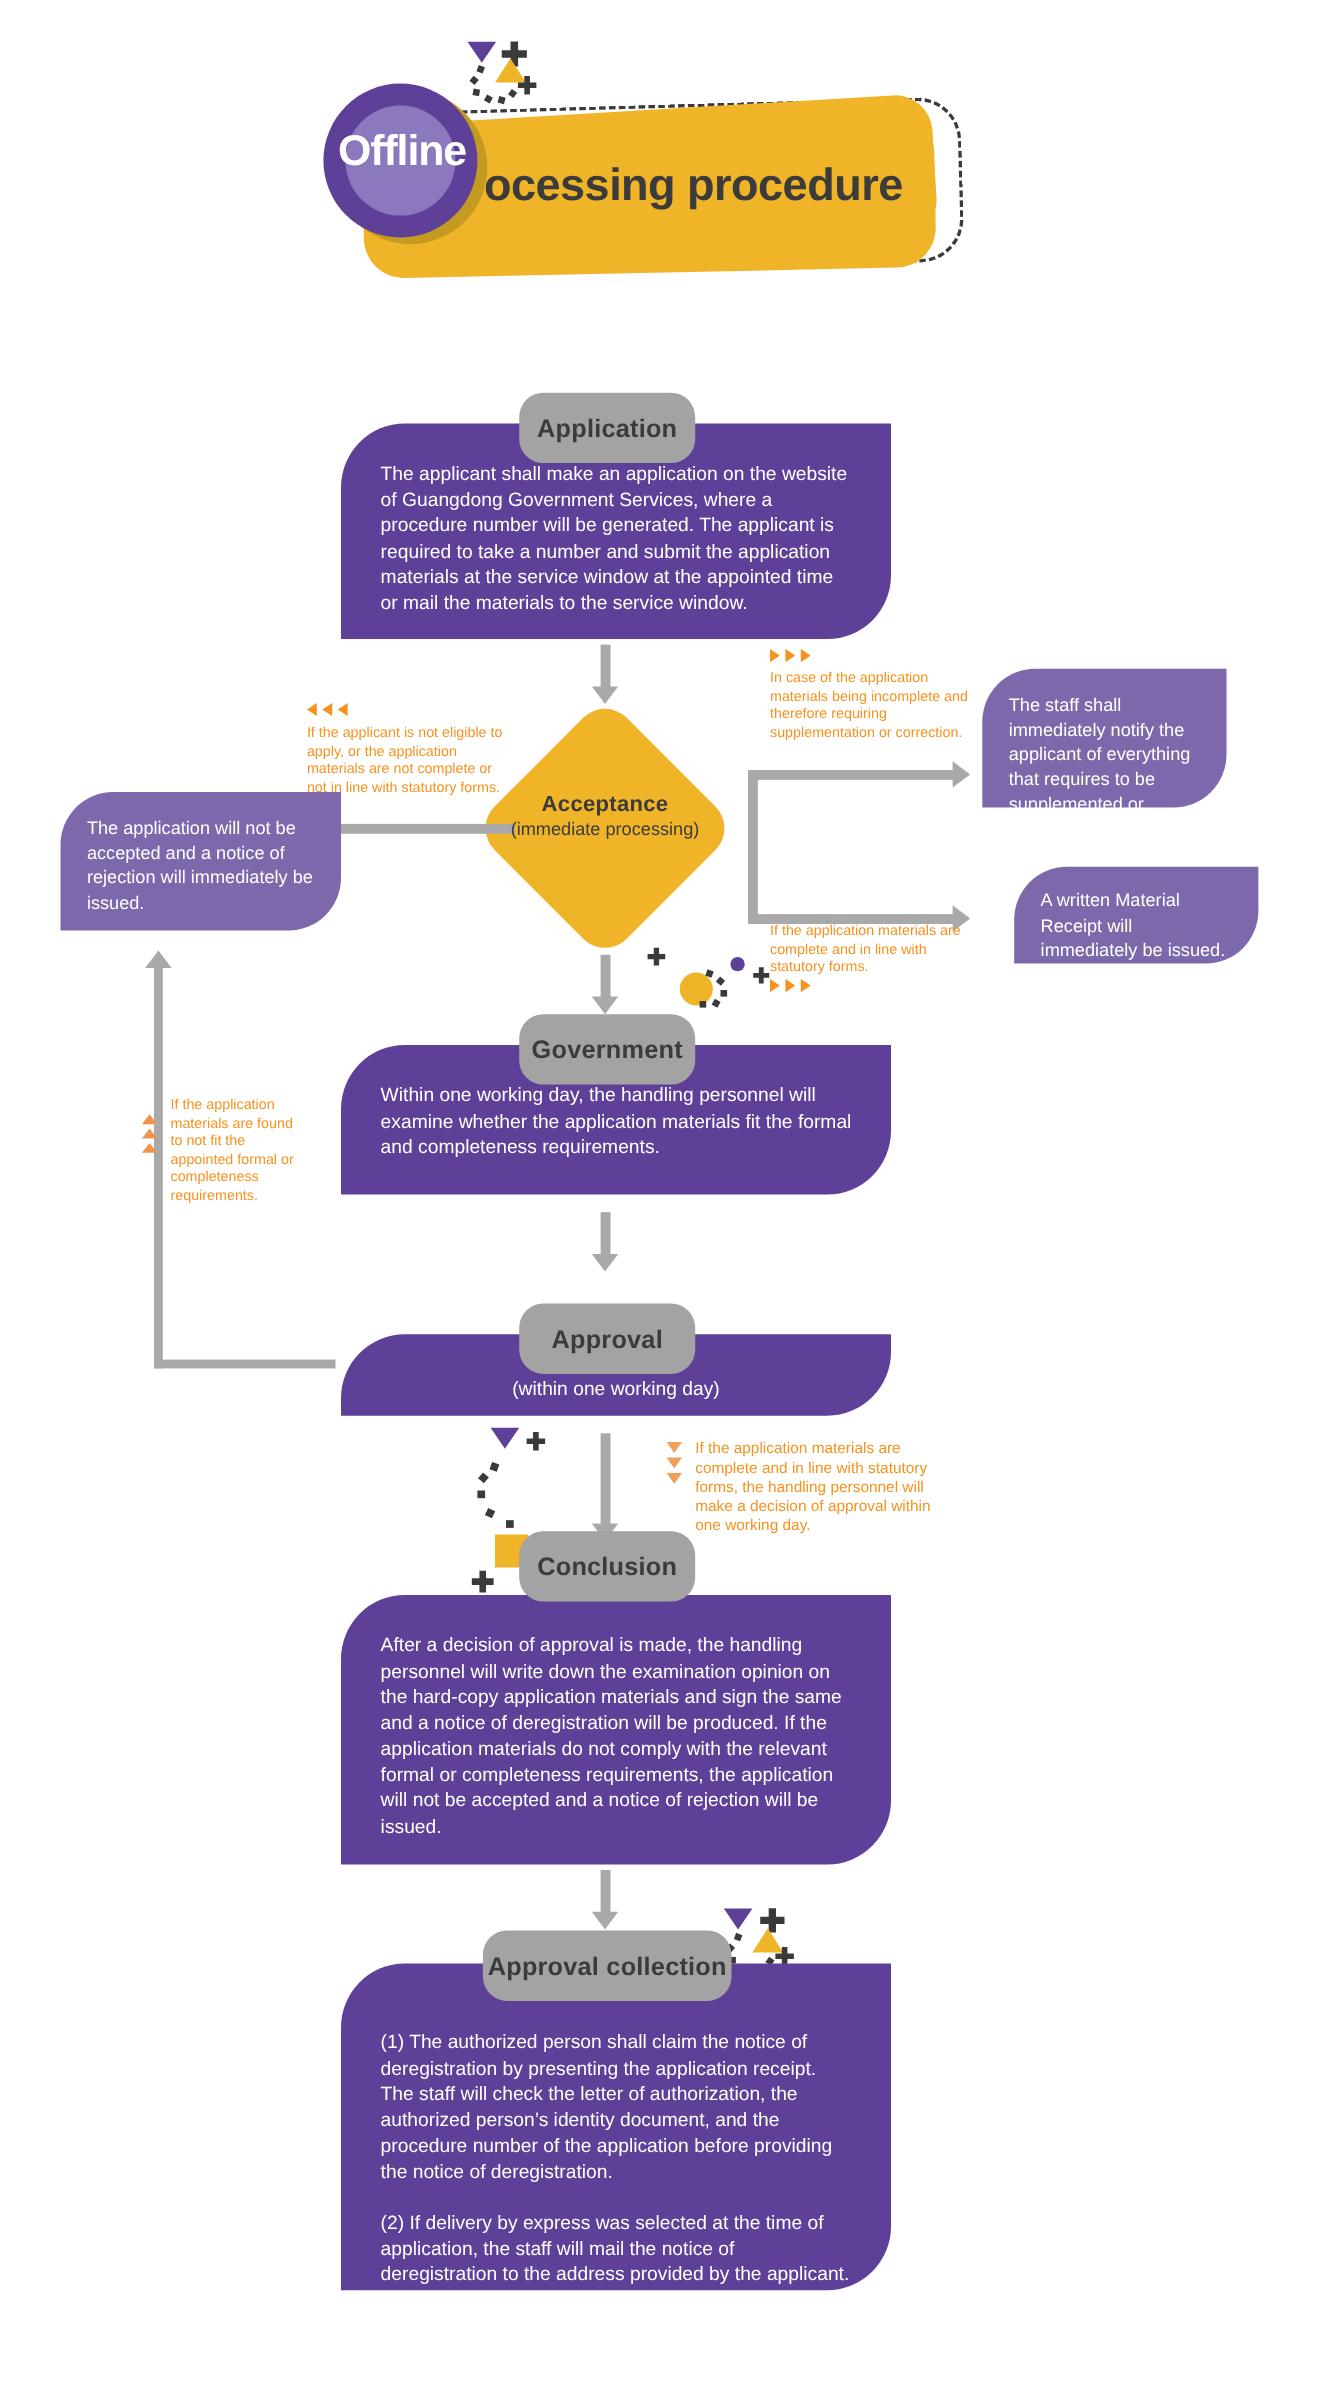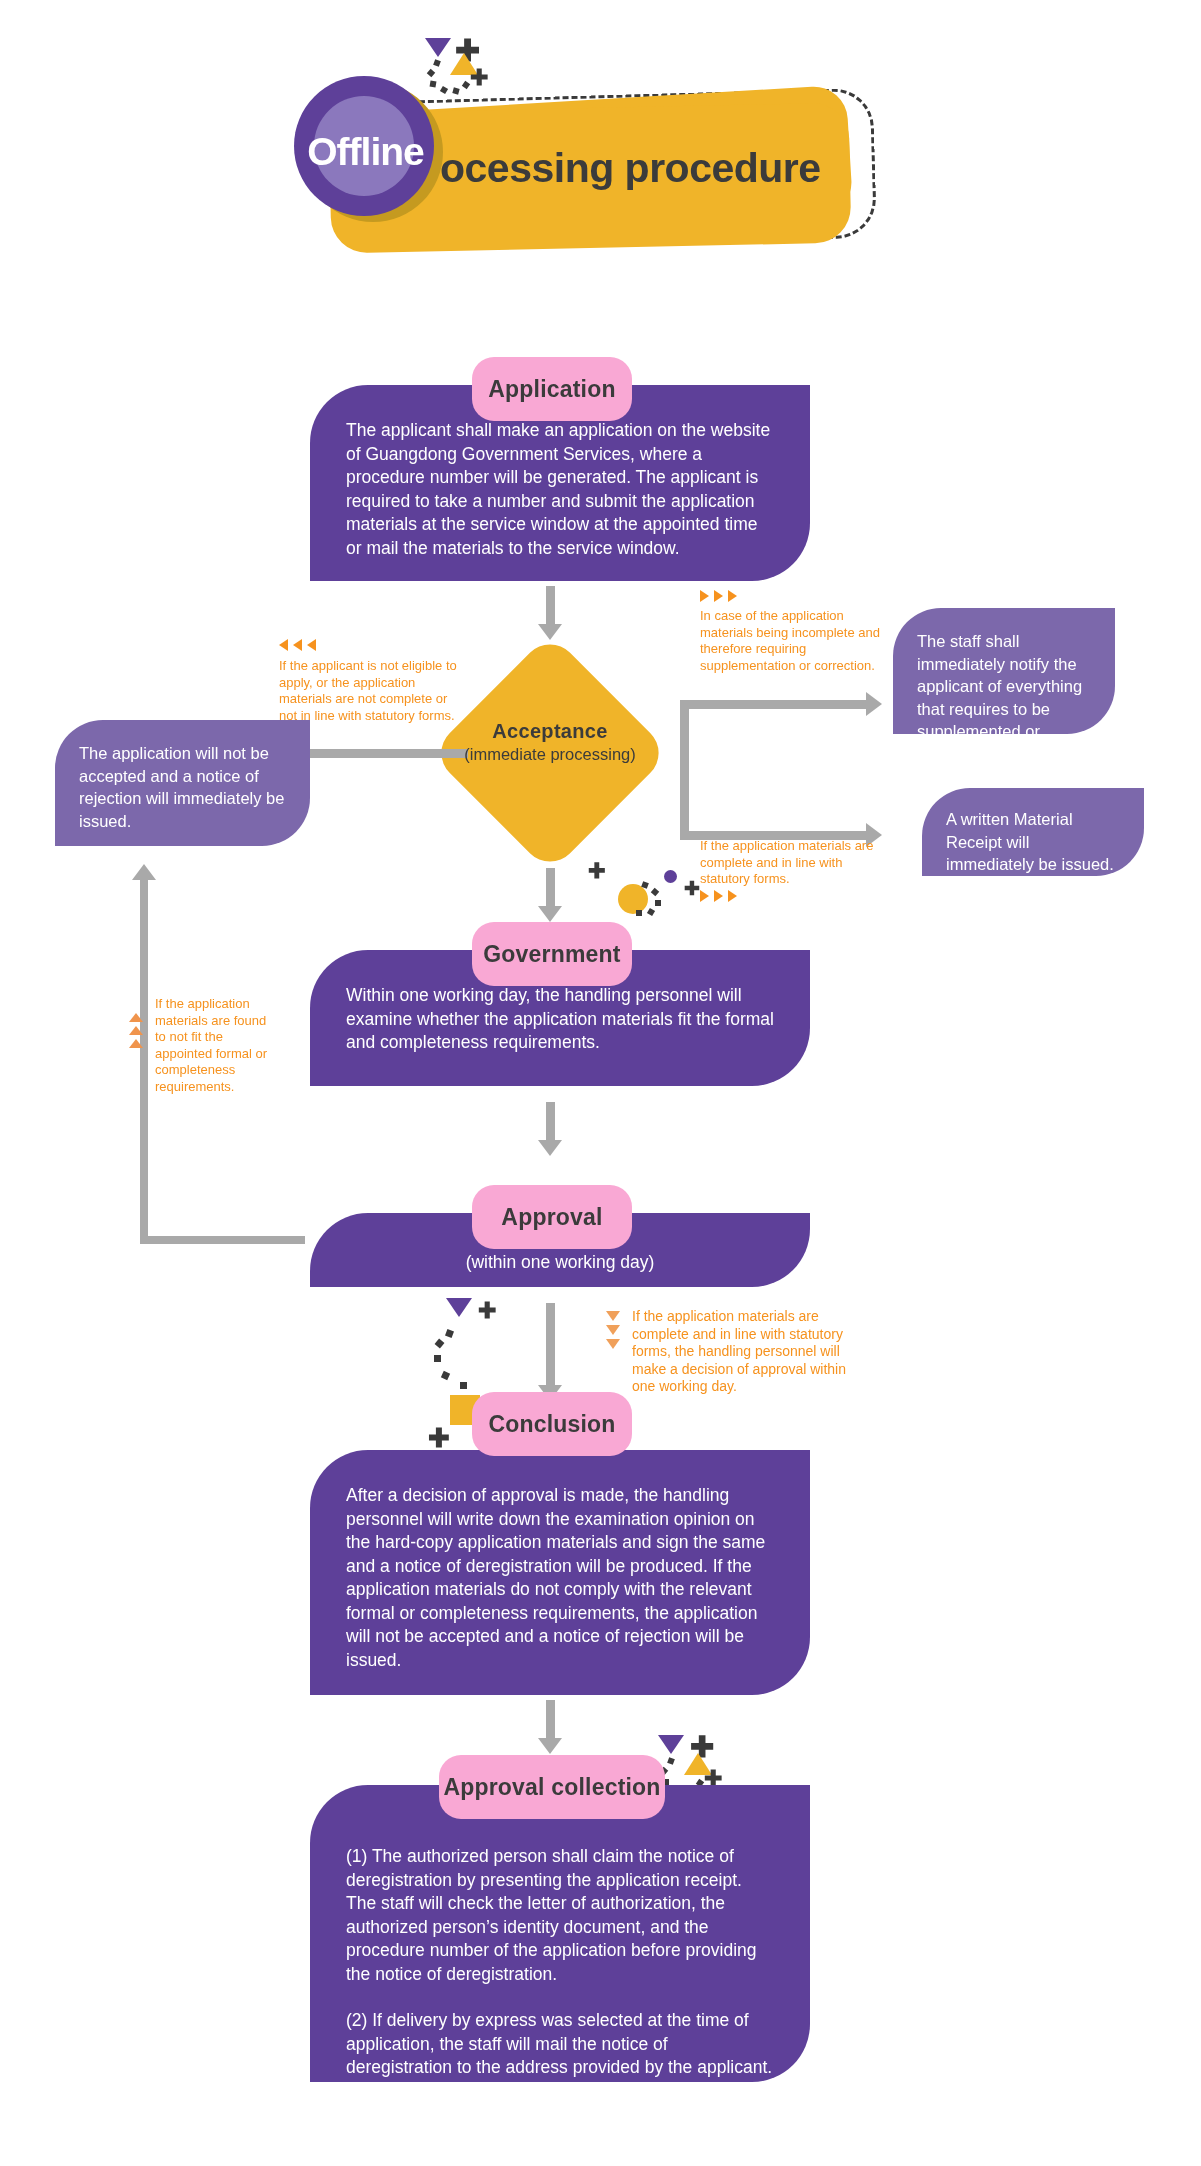--- a/index.html
+++ b/index.html
@@ -41,21 +41,21 @@
     position:absolute; left:294px; top:76px; width:140px; height:140px;
     border-radius:50%; background:#5e4099;
   }
   .badge-inner {
     position:absolute; left:314px; top:96px; width:100px; height:100px;
     border-radius:50%; background:#8b78bd;
   }
   .badge-label {
     position:absolute; left:288px; top:108px; width:155px; height:60px;
     text-align:center; line-height:60px;
-    font-size:39px; font-weight:bold; color:#ffffff; letter-spacing:-1px;margin-top:14px;
+    font-size:39px; font-weight:bold; color:#ffffff; letter-spacing:-1px;
   }
 
   
   .deco { position:absolute; }
   .d-tri-down { width:0;height:0; border-left:13px solid transparent; border-right:13px solid transparent; border-top:19px solid #5e4099; }
   .d-tri-up-y { width:0;height:0; border-left:14px solid transparent; border-right:14px solid transparent; border-bottom:22px solid #f0b429; }
   .d-plus { position:absolute; color:#3a3a3a; font-weight:bold; line-height:1; }
   .d-sq { position:absolute; background:#3a3a3a; }
   .d-circle-y { position:absolute; border-radius:50%; background:#f0b429; }
   .d-sq-y { position:absolute; background:#f0b429; }
@@ -63,21 +63,21 @@
 
   
   .step-body {
     position:absolute; background:#5e4099; color:#ffffff;
     border-top-left-radius:58px; border-bottom-right-radius:58px;
     font-size:17.5px; line-height:23.5px;
   }
   .step-body p { margin:0; }
   .step-body .inner { padding:34px 36px 26px 36px; }
   .step-chip {
-    position:absolute; background:#f9a8d4; color:#3b3b3b;
+    position:absolute; background:#a3a3a3; color:#3b3b3b;
     border-radius:22px; font-size:23px; font-weight:bold;
     display:flex; align-items:center; justify-content:center;
     letter-spacing:0.2px; z-index:5;
   }
 
   .diamond-wrap { position:absolute; }
   .diamond {
     position:absolute; left:0; top:0; width:170px; height:170px;
     background:#f0b429; border-radius:28px;
     transform:rotate(45deg);

